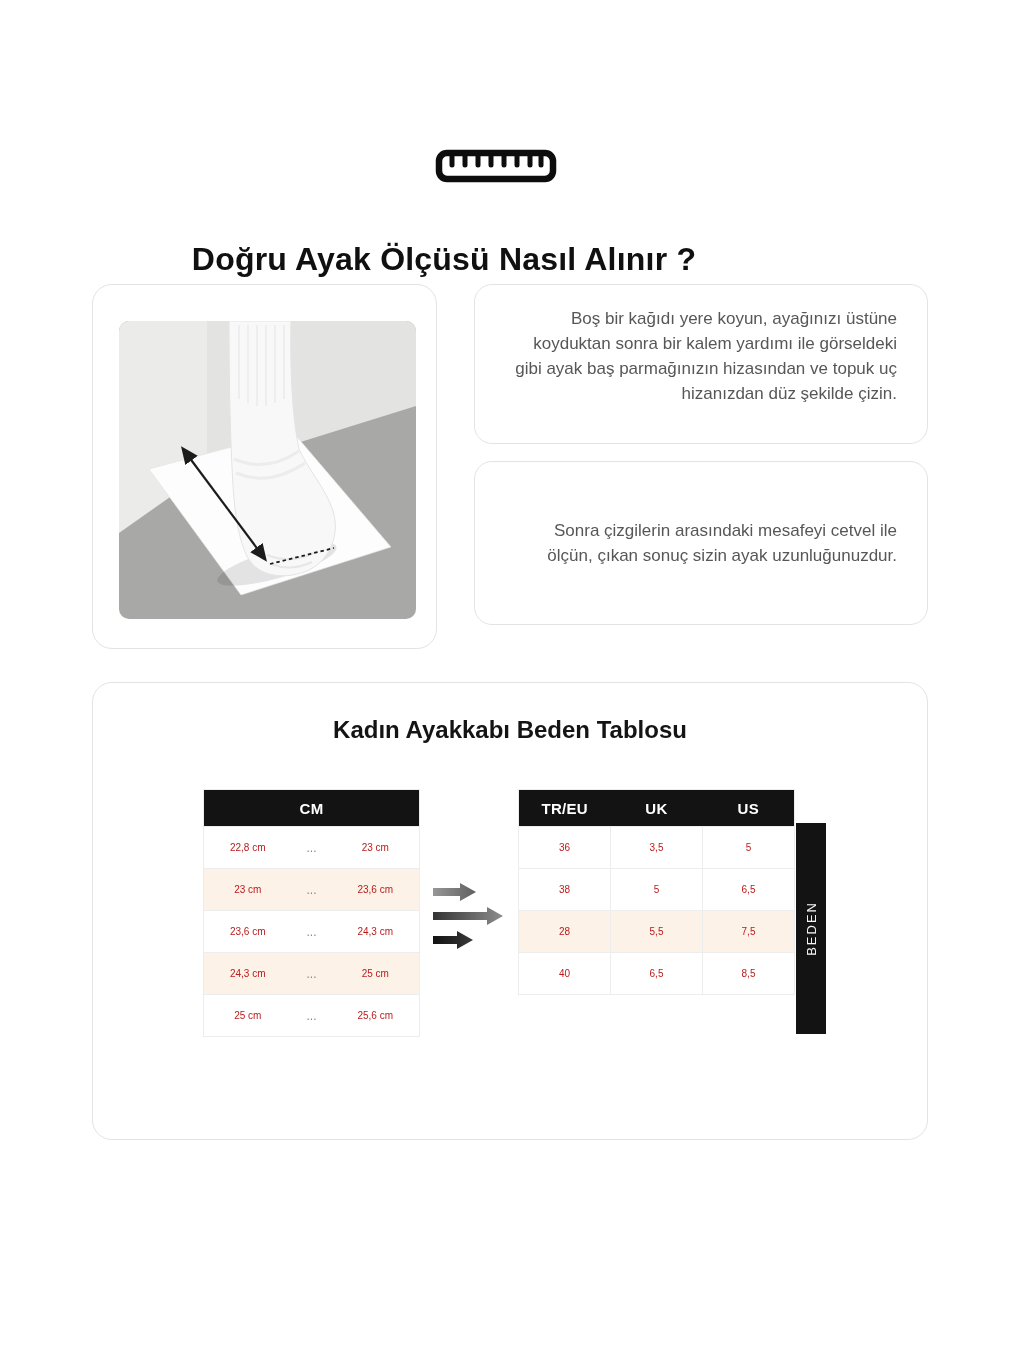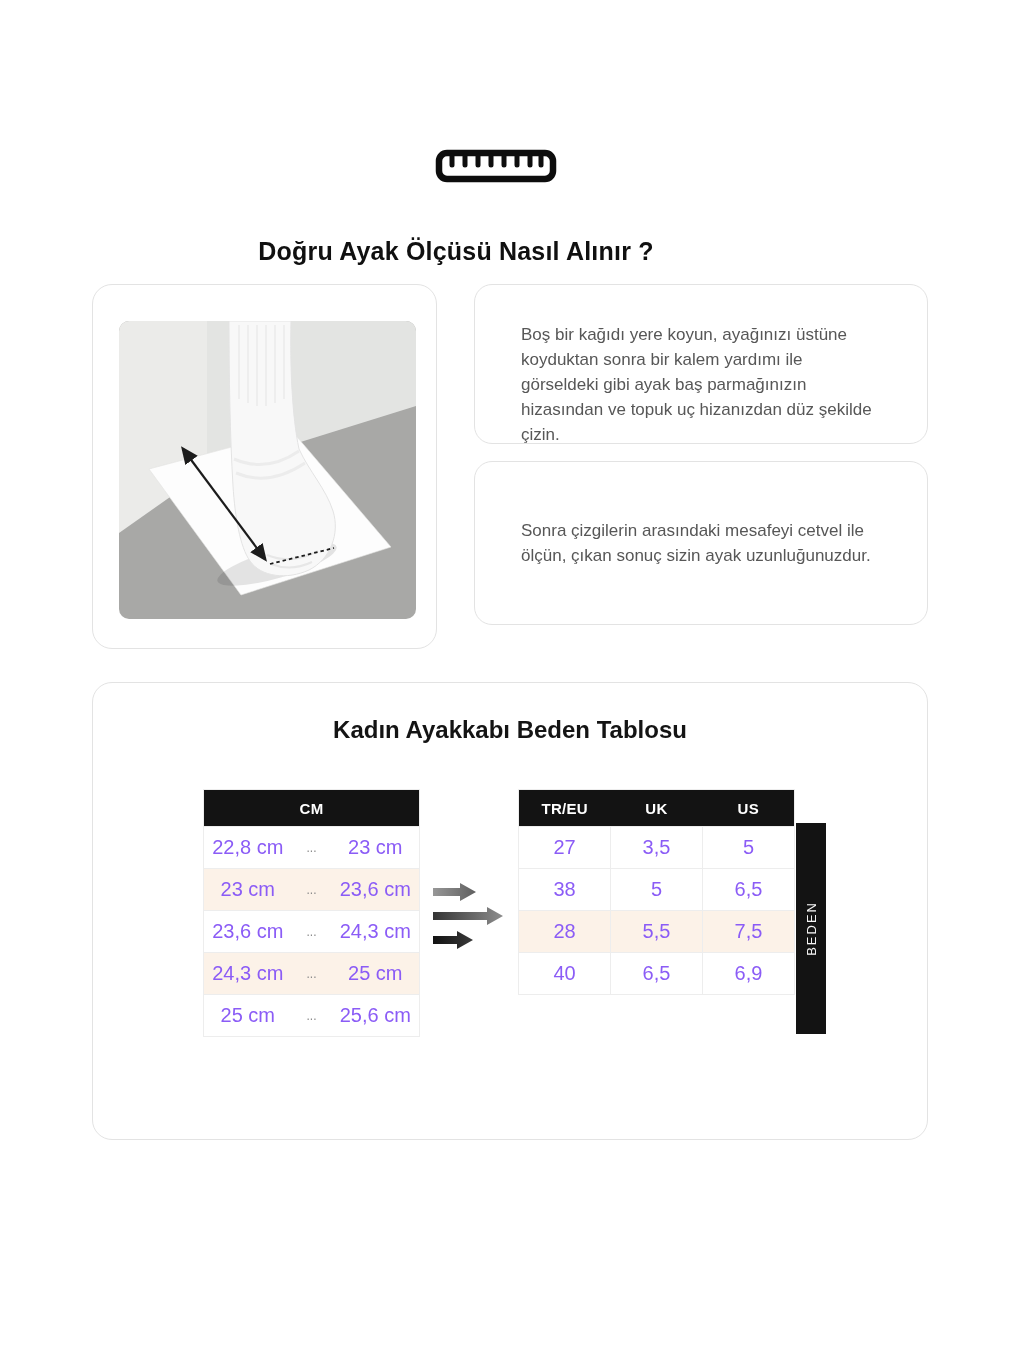--- a/index.html
+++ b/index.html
@@ -3,44 +3,44 @@
 <meta charset="utf-8">
 <style>
   html,body{margin:0;padding:0;background:#ffffff;}
   body{width:1020px;height:1360px;position:relative;overflow:hidden;
        font-family:"Liberation Sans","DejaVu Sans",sans-serif;-webkit-font-smoothing:antialiased;}
   .page{position:absolute;inset:0;}
 
   
   .ruler-wrap{position:absolute;left:435px;top:149px;width:122px;height:34px;}
   .main-title{position:absolute;left:0;top:220px;width:888px;text-align:center;
-              font-size:25px;font-weight:700;color:#101010;letter-spacing:.2px;margin-left:12px;}
+              font-size:32px;font-weight:700;color:#101010;letter-spacing:.2px;}
 
   
   .measure-section{position:absolute;left:92px;top:284px;width:836px;height:365px;display:flex;}
   .photo-card{width:345px;height:365px;border:1px solid #e3e3e3;border-radius:20px;
               box-sizing:border-box;background:#fff;position:relative;flex:none;}
   .photo-frame{position:absolute;left:26px;top:36px;width:297px;height:298px;border-radius:10px;overflow:hidden;}
   .text-col{flex:1;margin-left:37px;display:flex;flex-direction:column;}
   .info-box{border:1px solid #e3e3e3;border-radius:18px;box-sizing:border-box;background:#fff;
             color:#575757;font-size:17px;line-height:25px;}
   .info-box-1{height:160px;padding:21px 30px 0 30px;}
   .info-box-2{height:164px;margin-top:17px;display:flex;align-items:center;padding:0 30px;}
-  .info-box p{margin:16px;}
+  .info-box p{margin:0;text-align:right;}
 
   
   .size-card{position:absolute;left:92px;top:682px;width:836px;height:458px;
              border:1px solid #e3e3e3;border-radius:20px;box-sizing:border-box;background:#fff;}
   .size-title{position:absolute;left:0;top:33px;width:100%;text-align:center;
               font-size:24px;font-weight:700;color:#141414;margin:0;}
 
   table.size{border-collapse:collapse;position:absolute;table-layout:fixed;}
   table.size th{background:#131313;color:#ffffff;font-size:15px;font-weight:700;
                 height:34px;letter-spacing:.3px;}
-  table.size td{height:41px;text-align:center;font-size:20px;color:#8b5cf6;
+  table.size td{height:41px;text-align:center;font-size:10px;color:#b91c1c;
                 border-top:1px solid #ededed;padding:0;}
   table.size tbody tr{background:#ffffff;}
   table.size tbody tr.alt{background:#fcf2e8;}
   table.size{border:1px solid #ededed;}
   .cm-table{left:110px;top:106px;width:216px;}
   .cm-table td.dots{color:#8a8a8a;font-size:12px;}
   .eu-table{left:425px;top:106px;width:276px;}
   .eu-table td + td{border-left:1px solid #ededed;}
 
   .arrows-wrap{position:absolute;left:340px;top:200px;width:70px;height:66px;}
@@ -204,38 +204,38 @@
         </colgroup>
       <thead>
         <tr>
           <th>TR/EU</th>
           <th>UK</th>
           <th>US</th>
         </tr>
       </thead>
       <tbody>
         <tr>
-          <td>27</td>
+          <td>36</td>
           <td>3,5</td>
           <td>5</td>
         </tr>
         <tr>
           <td>38</td>
           <td>5</td>
           <td>6,5</td>
         </tr>
         <tr class="alt">
           <td>28</td>
           <td>5,5</td>
           <td>7,5</td>
         </tr>
         <tr>
           <td>40</td>
           <td>6,5</td>
-          <td>6,9</td>
+          <td>8,5</td>
         </tr>
       </tbody>
     </table>
 
     <div class="beden-bar">
       <span>BEDEN</span>
     </div>
   </div>
 
 </div>

